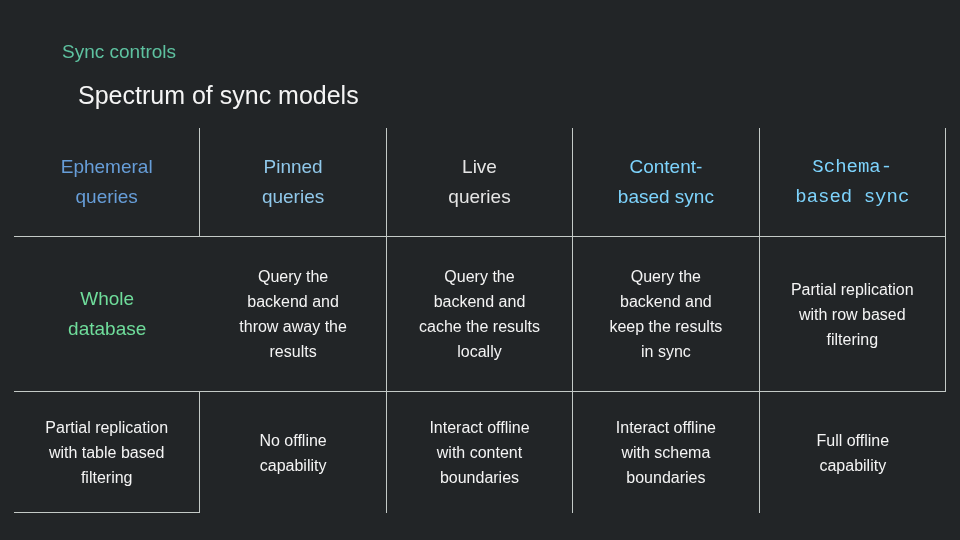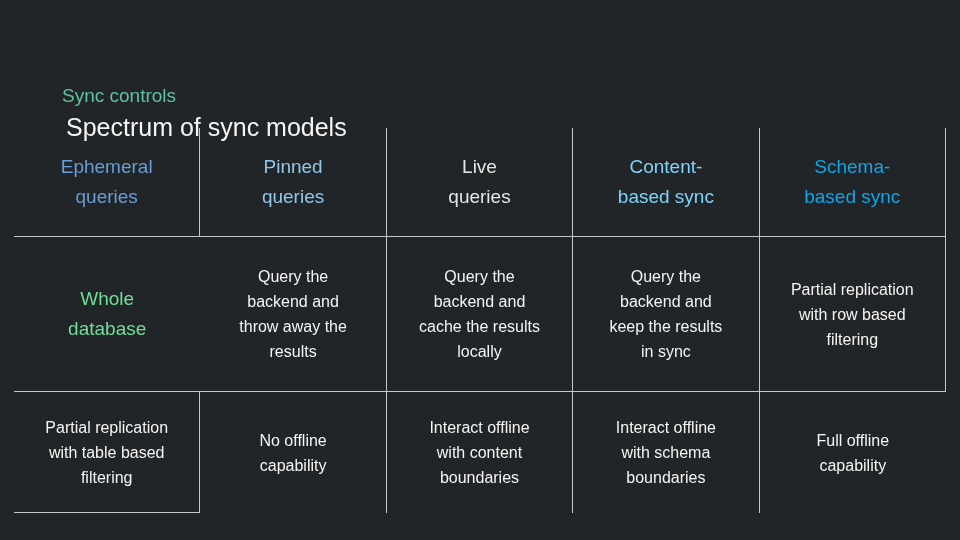--- a/index.html
+++ b/index.html
@@ -6,21 +6,21 @@
   body {
     width:960px; height:540px;
     background:#222527;
     font-family:"Liberation Sans", sans-serif;
     overflow:hidden;
     position:relative;
     -webkit-font-smoothing:antialiased;
   }
   .titles { position:absolute; left:62px; top:40px; }
   .eyebrow { font-size:19px; line-height:23px; font-weight:400; }
-  .title   { font-size:25px; line-height:33px; font-weight:400; color:#f4f4f4; margin:4px; }
+  .title   { font-size:25px; line-height:33px; font-weight:400; color:#f4f4f4; margin:16px; }
 
   .table {
     position:absolute; left:14px; top:128px;
     width:932px; height:385px;
     display:grid;
     grid-template-columns:repeat(5, 1fr);
     grid-template-rows:109px 155px 121px;
     color:#f4f4f4;
   }
   .cell {
@@ -31,35 +31,35 @@
   }
   .c0,.c1,.c2,.c3,.c4 { border-right:1.5px solid #c4cac7; }
   .r0,.r1             { border-bottom:1.5px solid #c4cac7; }
   .head     { font-size:19px; line-height:30px; }
   .bodycell { font-size:16px; line-height:25px; }
 </style>
 </head>
 <body>
 
 <div class="titles">
-  <div class="eyebrow" style="color: rgb(94, 194, 160); margin-top: 44px;">Sync controls</div>
+  <div class="eyebrow" style="color: rgb(94, 194, 160);">Sync controls</div>
   <h1 class="title">Spectrum of sync models</h1>
 </div>
 
 <div class="table">
 
   <div class="cell head r0 c0" style="color: rgb(103, 158, 217);">Ephemeral
 queries</div>
   <div class="cell head r0 c1" style="color: rgb(144, 200, 234);">Pinned
 queries</div>
   <div class="cell head r0 c2" style="color: #e5e5e5;">Live
 queries</div>
   <div class="cell head r0 c3" style="color: #7dd3fc;">Content-
 based sync</div>
-  <div class="cell head r0 c4" style="color: #0ea5e9;">Schema-
+  <div class="cell head r0 c4" style="color: #7dd3fc; font-family: Liberation Mono, monospace;">Schema-
 based sync</div>
   <div class="cell head r0 c5" style="color: rgb(111, 221, 155);">Whole
 database</div>
 
   <div class="cell bodycell r1 c0">Query the
 backend and
 throw away the
 results</div>
   <div class="cell bodycell r1 c1">Query the
 backend and

